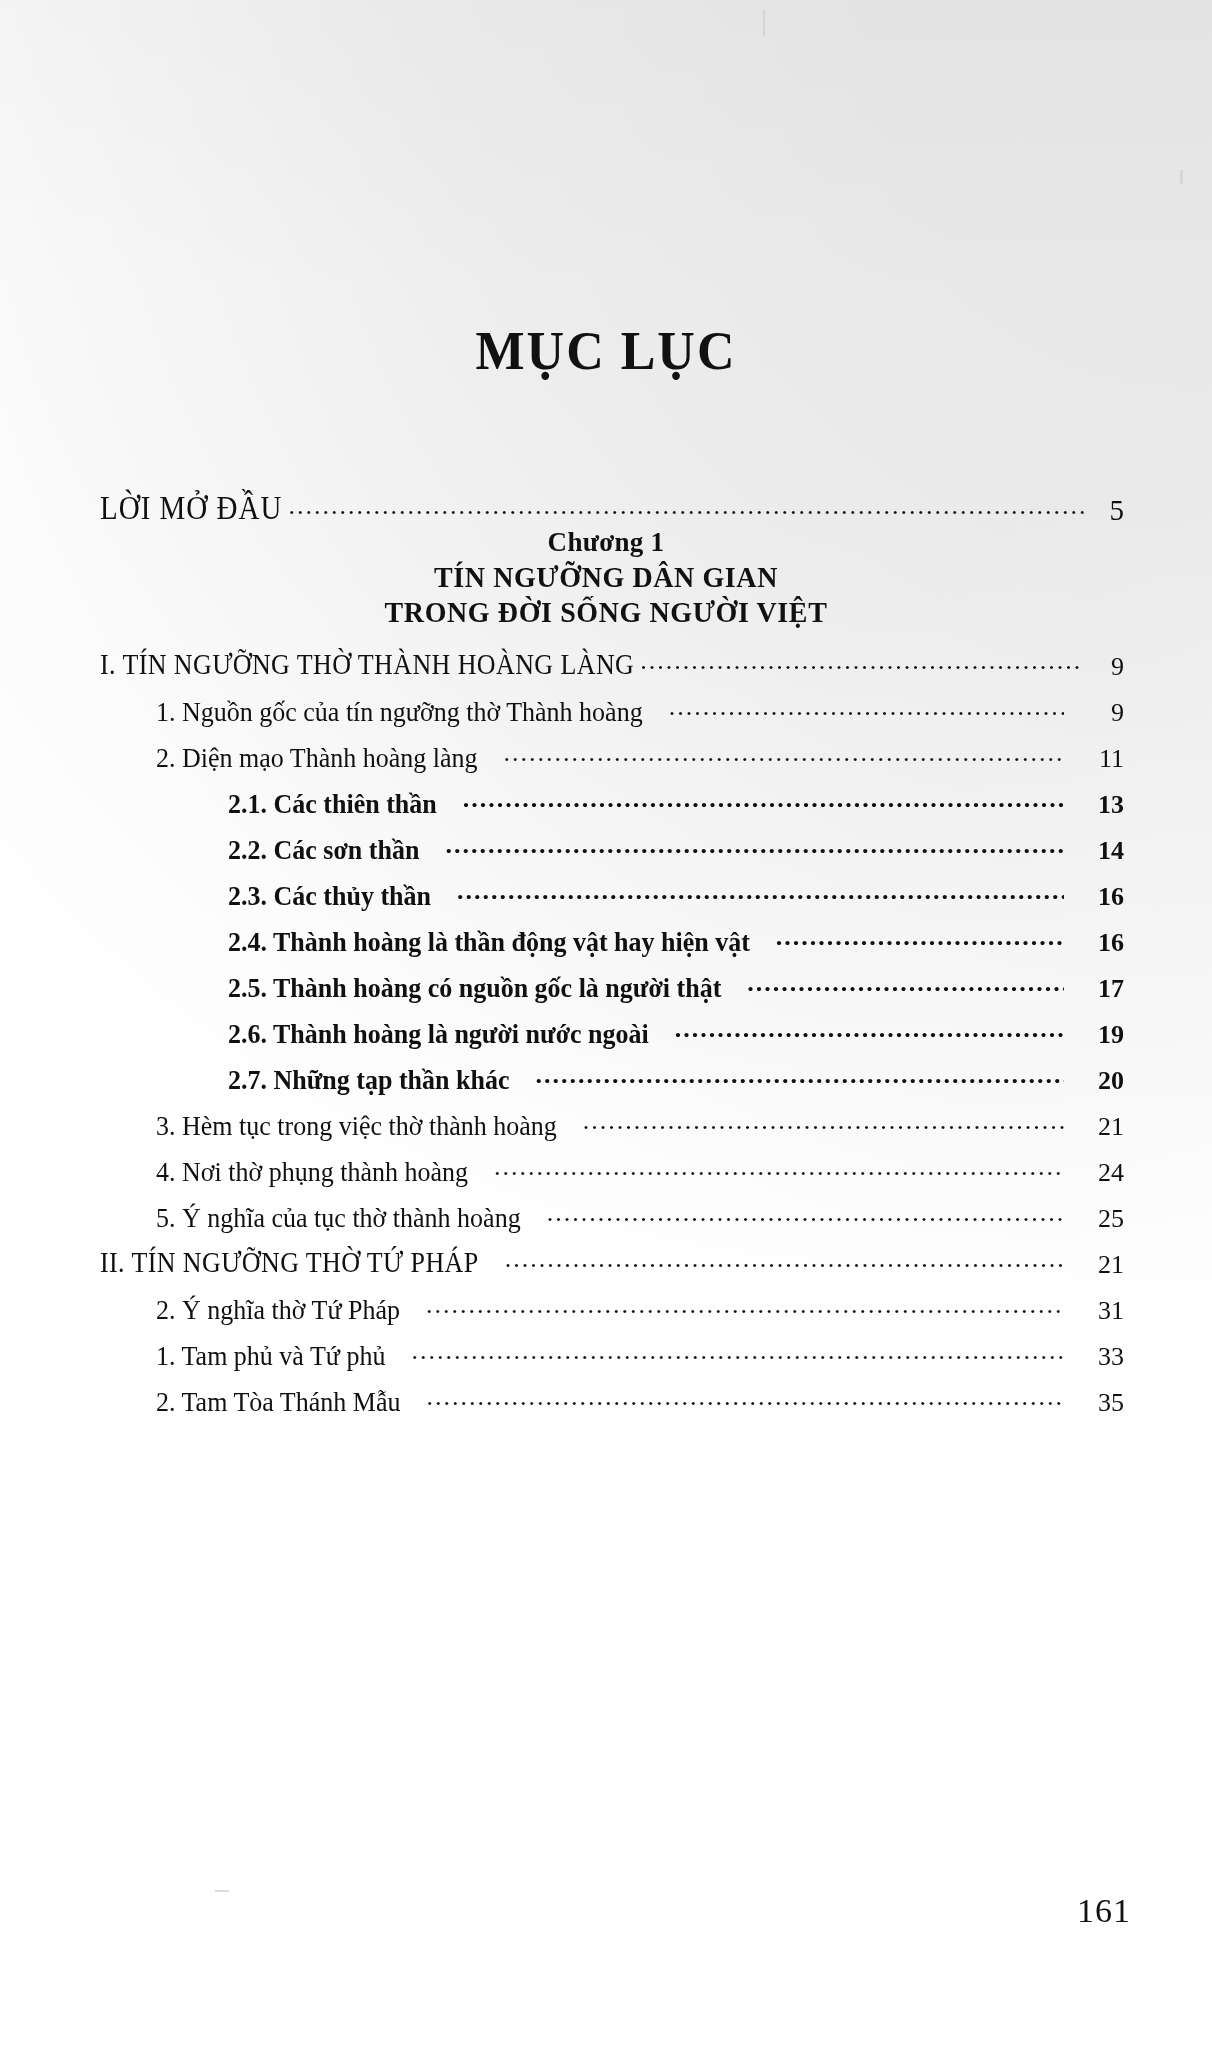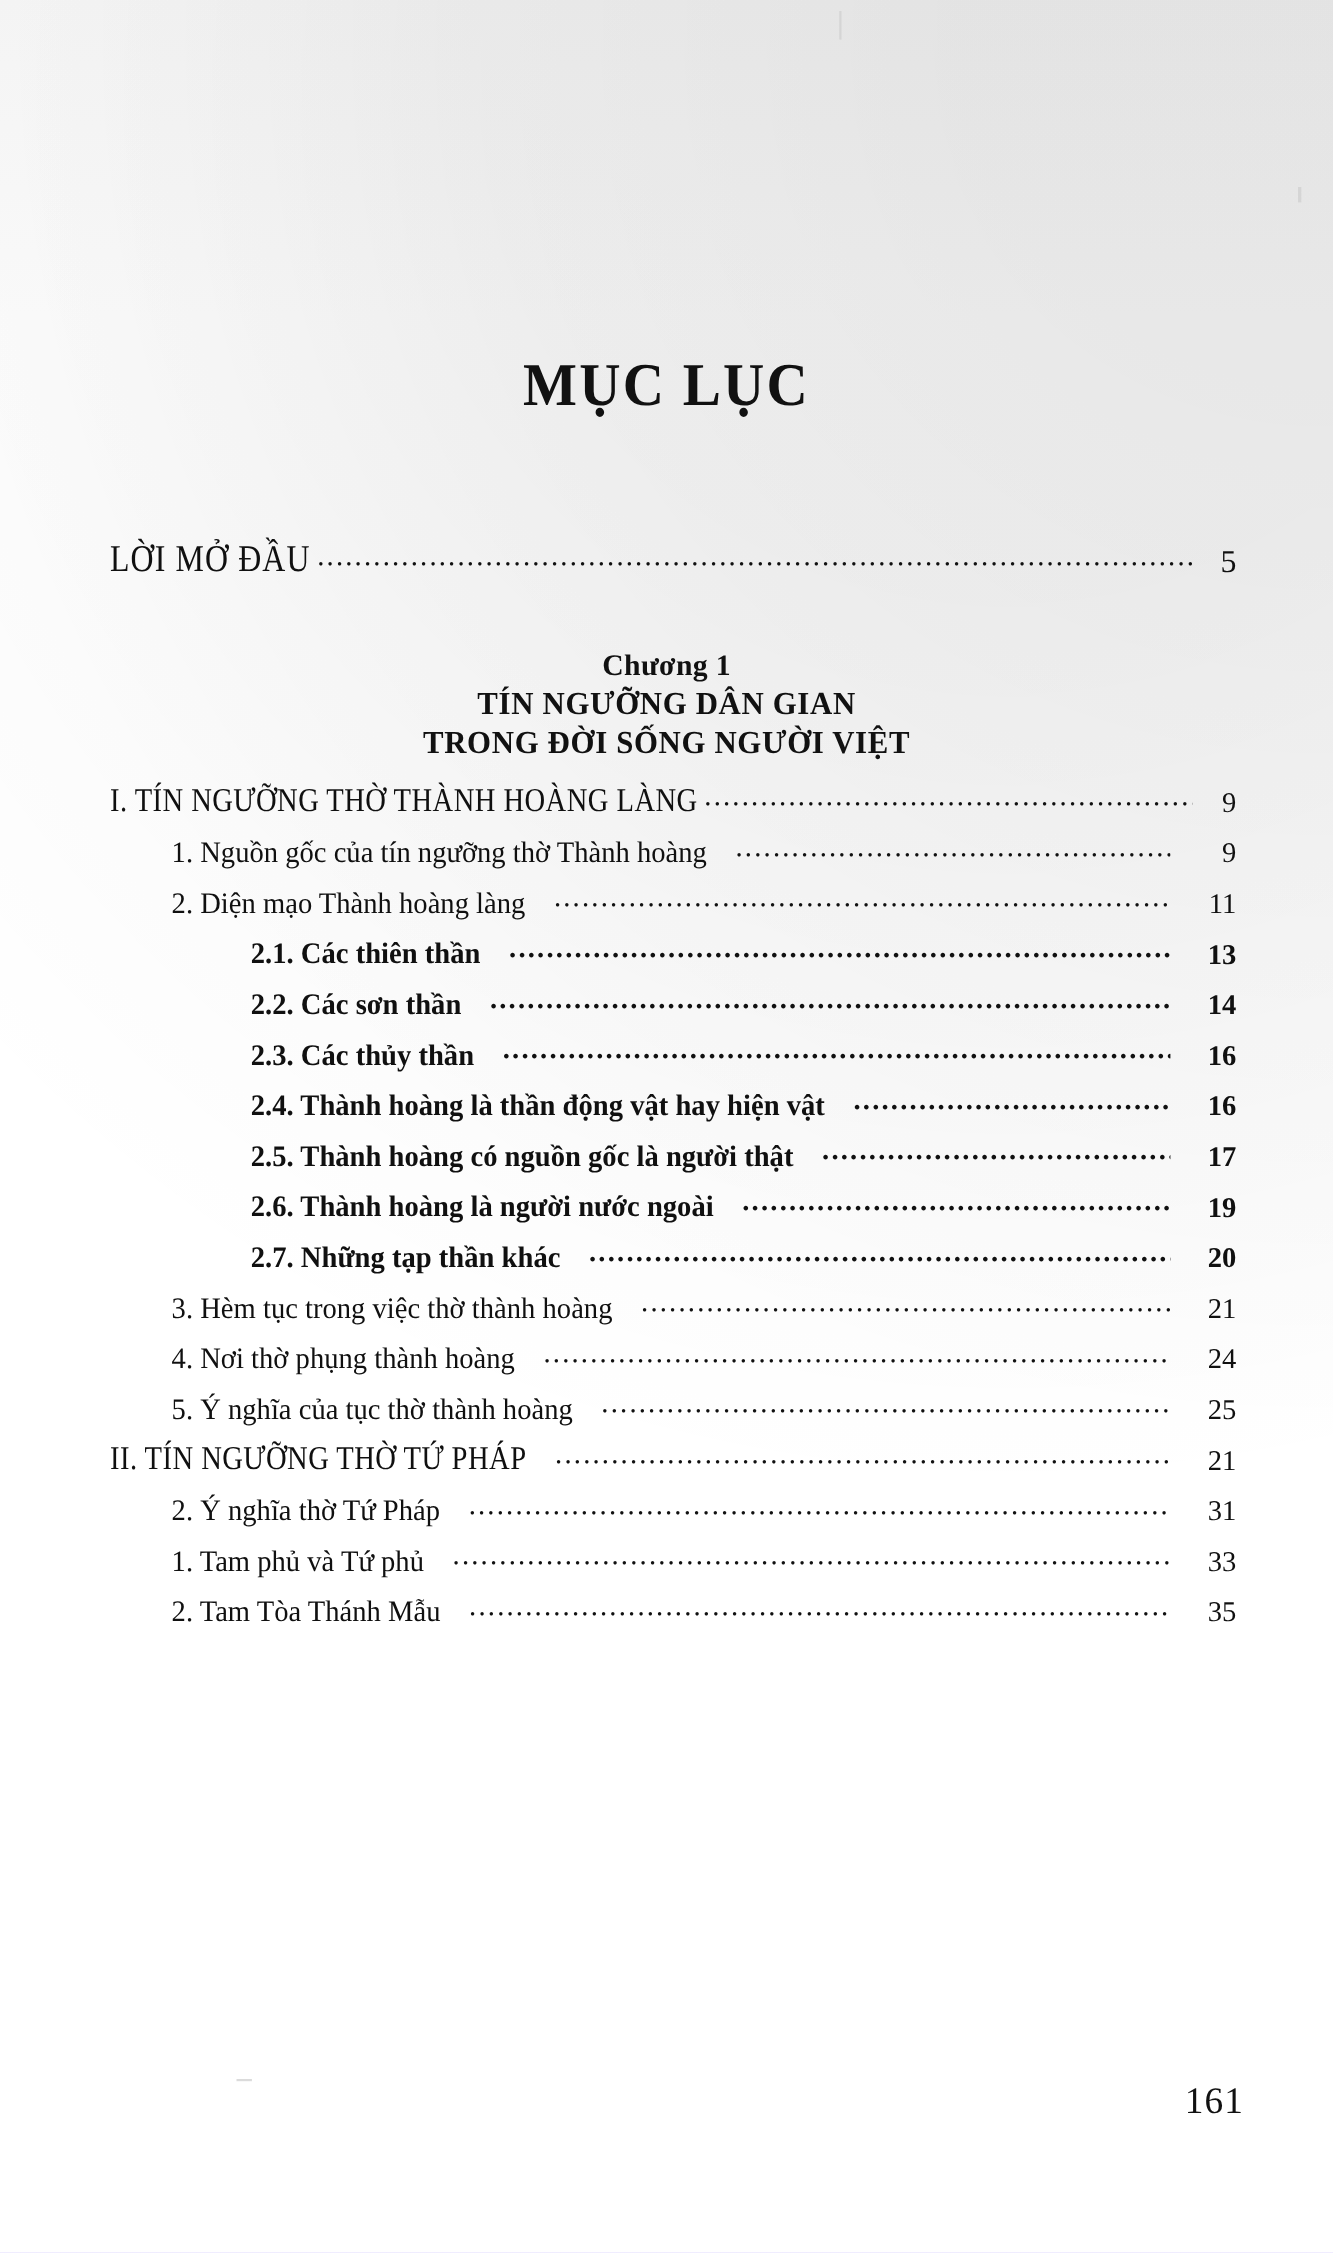--- a/index.html
+++ b/index.html
@@ -13,21 +13,21 @@
     height: 2048px;
     position: relative;
     font-family: "Liberation Serif", "DejaVu Serif", serif;
     color: #111111;
     overflow: hidden;
   }
 
   .page {
     position: absolute;
     inset: 0;
-    background: #c4b5fd;
+    background: #0369a1;
   }
 
   
   .scan-tone {
     position: absolute;
     inset: 0;
     pointer-events: none;
     background:
       radial-gradient(circle at 76% 3%, rgba(0,0,0,0.045) 0 22%, rgba(0,0,0,0) 60%),
       radial-gradient(circle at 99% 1%, rgba(0,0,0,0.05) 0 14%, rgba(0,0,0,0) 55%),
@@ -108,21 +108,20 @@
   .front-row .toc-label {
     letter-spacing: 1px;
     transform: scaleY(1.18);
     transform-origin: left bottom;
     display: inline-block;
   }
 
   
   .chapter-block {
     text-align: center;
-    margin-top: 62px;
     font-weight: bold;
   }
   .chapter-num {
     font-size: 27px;
     letter-spacing: .3px;
     line-height: 1.28;
   }
   .chapter-line {
     font-size: 28px;
     letter-spacing: .6px;

